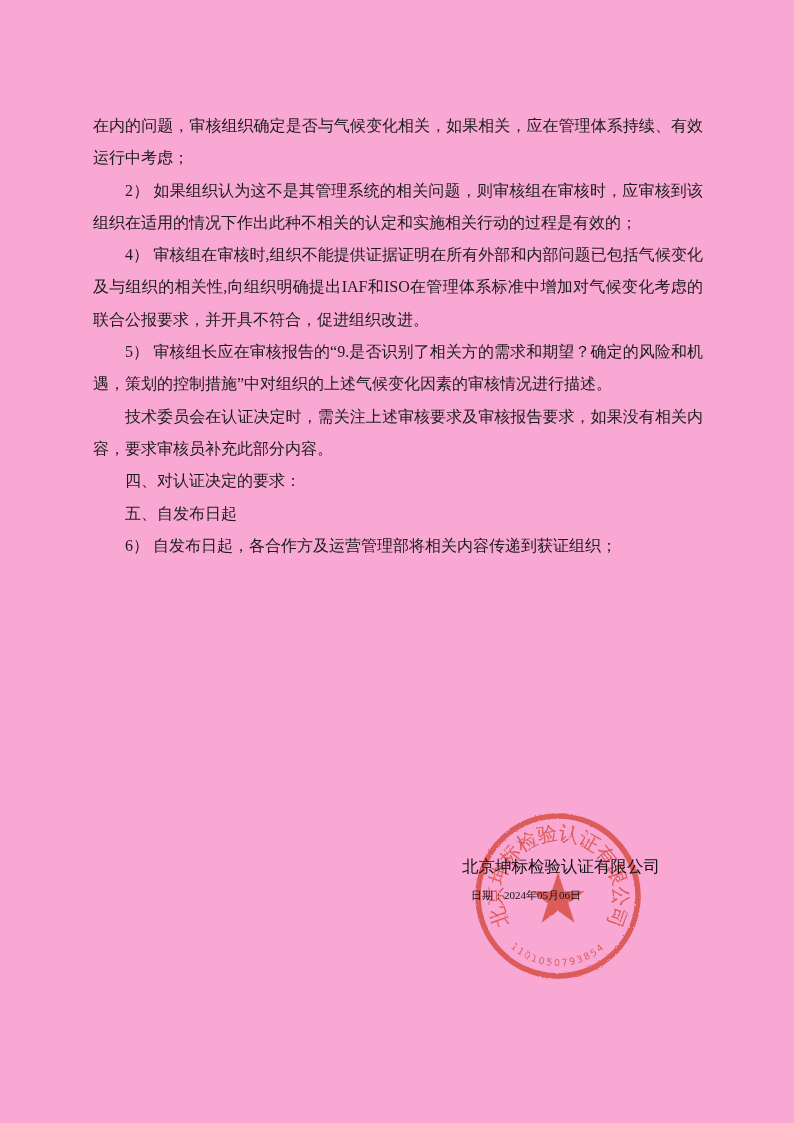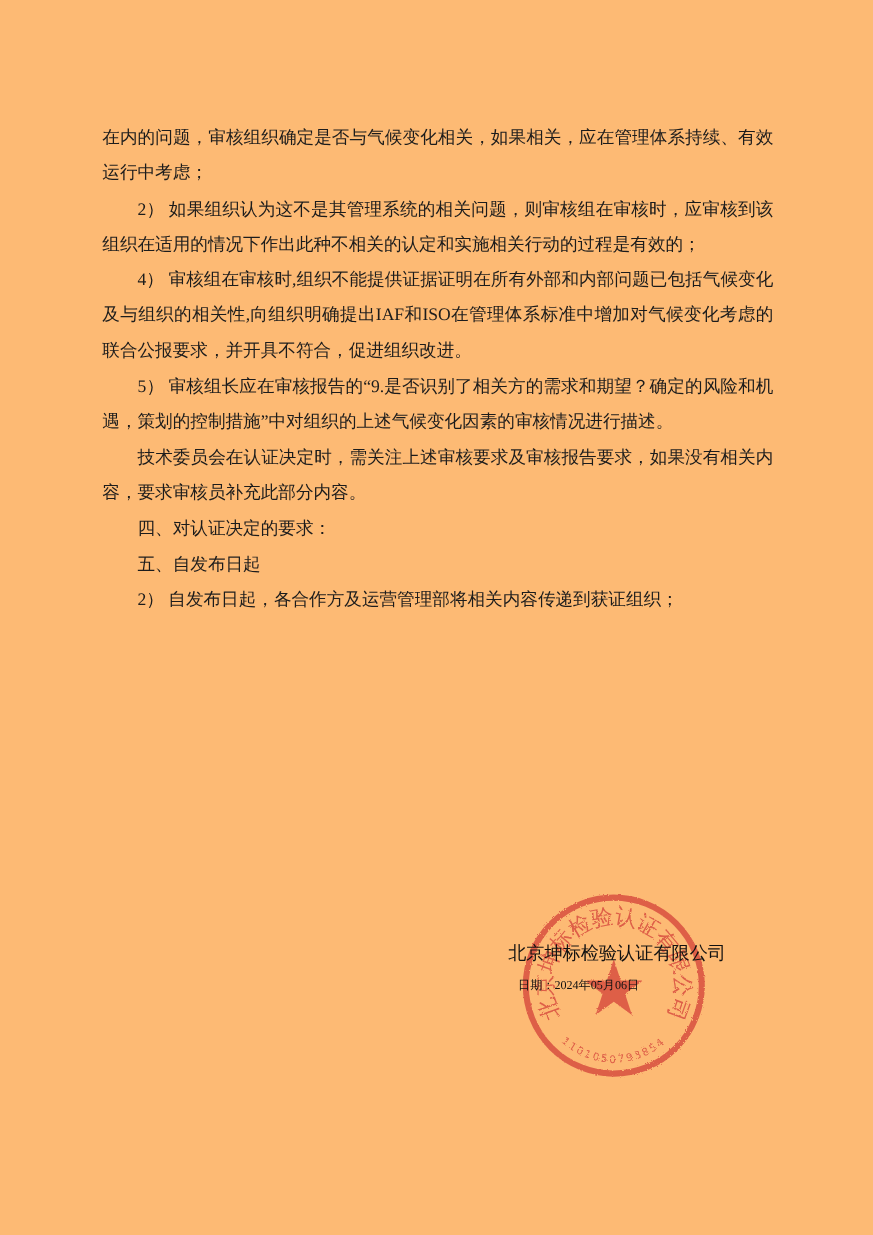--- a/index.html
+++ b/index.html
@@ -5,21 +5,21 @@
 <style>
   :root { --seal-color: #d6493e; --ink: #1c1c1c; }
   * { margin: 0; padding: 0; box-sizing: border-box; }
   html, body { background: #ffffff; }
   body { font-family: "Liberation Serif", "DejaVu Serif", serif; }
 
   .page {
     position: relative;
     width: 794px;
     height: 1123px;
-    background: #fdba74;
+    background: #f9a8d4;
     overflow: hidden;
   }
 
   .body-text {
     position: absolute;
     left: 93px;
     top: 110px;
     width: 610px;
     color: var(--ink);
     font-size: 16px;
@@ -78,21 +78,21 @@
 <div class="page">
 
   <div class="body-text">
     <p class="para no-indent">在内的问题，审核组织确定是否与气候变化相关，如果相关，应在管理体系持续、有效运行中考虑；</p>
     <p class="para">2） 如果组织认为这不是其管理系统的相关问题，则审核组在审核时，应审核到该组织在适用的情况下作出此种不相关的认定和实施相关行动的过程是有效的；</p>
     <p class="para">4） 审核组在审核时,组织不能提供证据证明在所有外部和内部问题已包括气候变化及与组织的相关性,向组织明确提出IAF和ISO在管理体系标准中增加对气候变化考虑的联合公报要求，并开具不符合，促进组织改进。</p>
     <p class="para">5） 审核组长应在审核报告的“9.是否识别了相关方的需求和期望？确定的风险和机遇，策划的控制措施”中对组织的上述气候变化因素的审核情况进行描述。</p>
     <p class="para">技术委员会在认证决定时，需关注上述审核要求及审核报告要求，如果没有相关内容，要求审核员补充此部分内容。</p>
     <p class="para">四、对认证决定的要求：</p>
     <p class="para">五、自发布日起</p>
-    <p class="para">2） 自发布日起，各合作方及运营管理部将相关内容传递到获证组织；</p>
+    <p class="para">6） 自发布日起，各合作方及运营管理部将相关内容传递到获证组织；</p>
   </div>
 
   <svg class="seal" viewBox="0 0 210 210" xmlns="http://www.w3.org/2000/svg">
     <defs>
       <filter id="rough" x="-10%" y="-10%" width="120%" height="120%">
         <feTurbulence type="fractalNoise" baseFrequency="0.9" numOctaves="2" result="n"></feTurbulence>
         <feDisplacementMap in="SourceGraphic" in2="n" scale="2.5"></feDisplacementMap>
       </filter>
       <path id="arc-top" d="M 59.1 137.1 A 56 56 0 1 1 150.9 137.1" fill="none"></path>
       <path id="arc-bottom" d="M 55.5 154.5 A 70 70 0 0 0 154.5 154.5" fill="none"></path>

